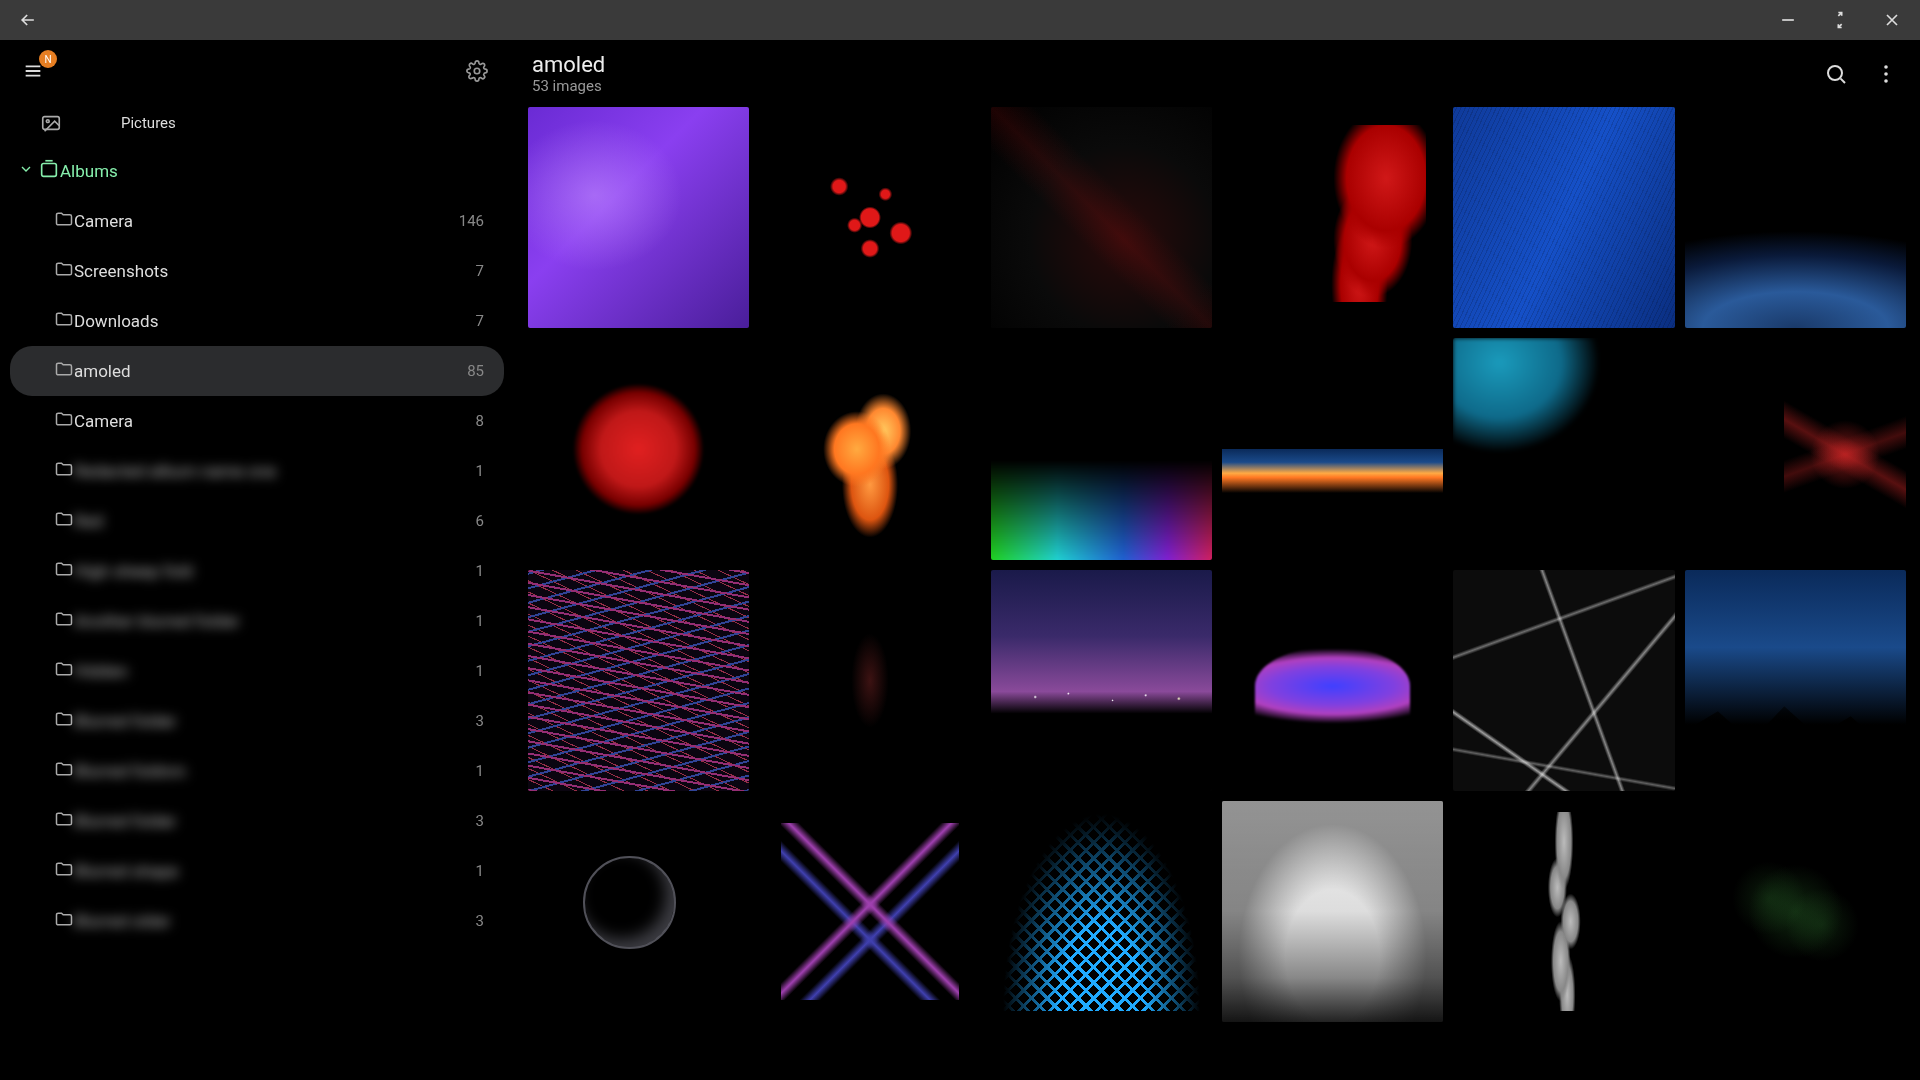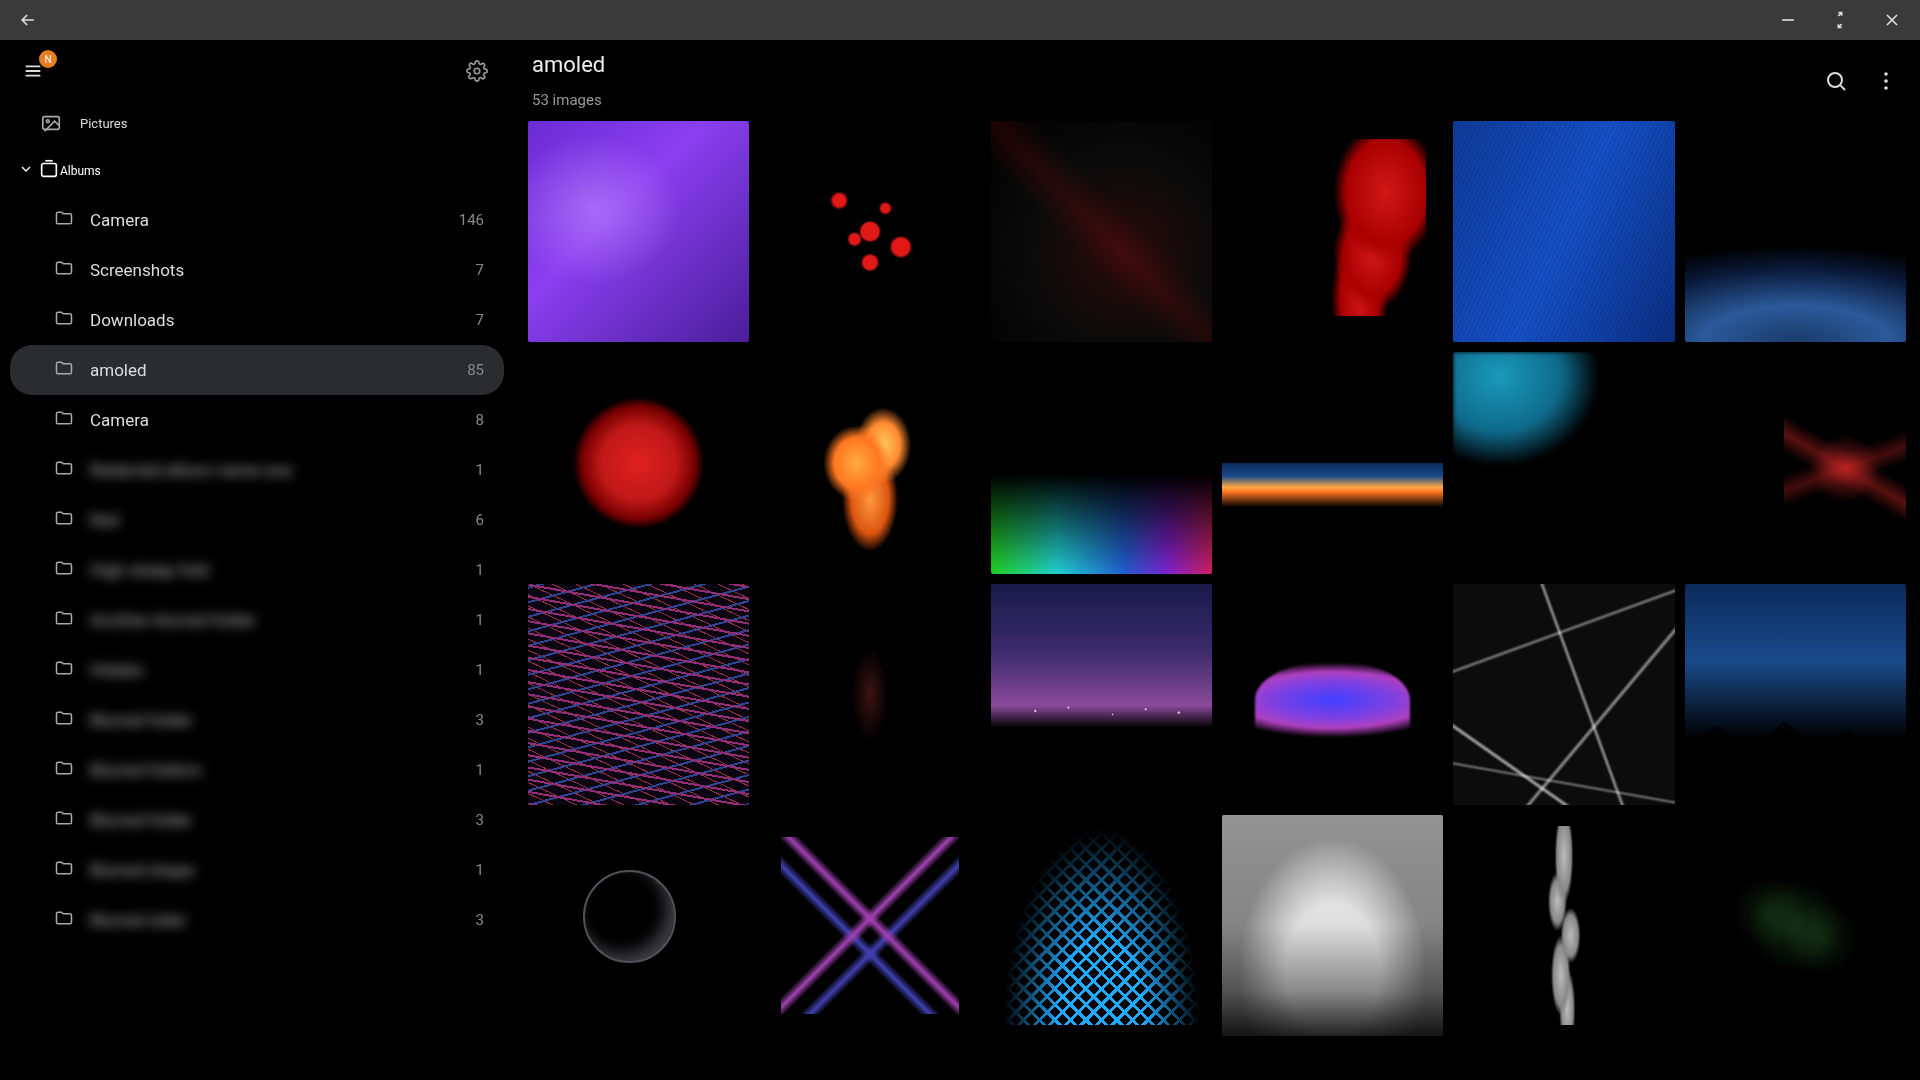--- a/index.html
+++ b/index.html
@@ -8,33 +8,33 @@
 .titlebar-left { display: flex; align-items: center; }
 .titlebar-right { display: flex; align-items: center; gap: 20px; }
 .titlebar-btn { width: 32px; height: 32px; display: flex; align-items: center; justify-content: center; cursor: pointer; color: #ddd; }
 .titlebar-btn svg { width: 20px; height: 20px; }
 .app { display: flex; height: calc(100% - 40px); }
 .sidebar { width: 510px; background: #000; padding: 10px 6px 0 10px; overflow-y: auto; }
 .sidebar-top { display: flex; align-items: center; justify-content: space-between; padding: 6px 12px 14px 8px; }
 .menu-btn { position: relative; display: flex; align-items: center; justify-content: center; width: 30px; height: 30px; cursor: pointer; }
 .menu-btn .badge { position: absolute; top: -6px; right: -9px; width: 18px; height: 18px; background: #e67e22; border-radius: 50%; font-size: 10px; display: flex; align-items: center; justify-content: center; color: #fff; }
 .gear-btn { width: 30px; height: 30px; display: flex; align-items: center; justify-content: center; cursor: pointer; color: #999; }
-.nav-item { display: flex; align-items: center; padding: 12px 14px; border-radius: 22px; cursor: pointer; color: #ddd; font-size: 13px; }
+.nav-item { display: flex; align-items: center; padding: 12px 14px; border-radius: 22px; cursor: pointer; color: #ddd; font-size: 15px; gap: 41px; }
 .nav-item .icon-slot { width: 24px; display: flex; align-items: center; margin-right: 16px; color: #aaa; }
-.nav-group { display: flex; align-items: center; padding: 12px 8px; cursor: pointer; color: #ffffff; font-size: 12px; }
+.nav-group { display: flex; align-items: center; padding: 12px 8px; cursor: pointer; color: #86efac; font-size: 17px; }
 .album-item { display: flex; align-items: center; justify-content: space-between; padding: 13px 20px 13px 44px; border-radius: 22px; cursor: pointer; color: #ddd; font-size: 17px; }
 .album-item.active { background: #2b2c2e; }
-.album-left { display: flex; align-items: center; gap: 16px; min-width: 0; }
+.album-left { display: flex; align-items: center; min-width: 0; }
 .album-left .folder-ic { color: #aaa; flex-shrink: 0; }
 .album-count { color: #888; font-size: 15px; }
 .blur { filter: blur(6px); color: #bbb; }
 .main { flex: 1; background: #000; padding: 10px 14px 0 18px; display: flex; flex-direction: column; overflow: hidden; }
 .main-header { display: flex; align-items: center; justify-content: space-between; padding: 2px 4px 12px 4px; }
 .title-block .title { font-size: 22px; color: #eee; }
-.title-block .subtitle { font-size: 15px; color: #999; margin-top: 14px; }
+.title-block .subtitle { font-size: 15px; color: #999; margin-top: 0; }
 .header-actions { display: flex; align-items: center; gap: 18px; }
 .header-btn { width: 32px; height: 32px; display: flex; align-items: center; justify-content: center; cursor: pointer; color: #ddd; }
 .grid { display: grid; grid-template-columns: repeat(6, 1fr); gap: 10px; overflow-y: auto; padding-bottom: 10px; }
 .thumb { aspect-ratio: 1/1; background: #050505; border-radius: 2px; cursor: pointer; overflow: hidden; position: relative; }
 .thumb > div { position: absolute; inset: 0; }
 
 .t1 { background: linear-gradient(135deg, #6a2bd4 0%, #8a3ff0 40%, #4a1e9a 100%); }
 .t1::after { content:""; position:absolute; inset:0; background: radial-gradient(ellipse at 30% 40%, rgba(200,150,255,.5) 0%, transparent 40%); }
 .t2 { background: #000; }
 .t2::after { content:""; position:absolute; inset:15%; background: radial-gradient(circle, #e01818 0%, #e01818 8%, transparent 10%), radial-gradient(circle at 30% 30%, #e01818 0%, #e01818 4%, transparent 6%), radial-gradient(circle at 70% 60%, #e01818 0%, #e01818 6%, transparent 8%), radial-gradient(circle at 50% 70%, #e01818 0%, #e01818 5%, transparent 7%), radial-gradient(circle at 60% 35%, #e01818 0%, #e01818 3%, transparent 5%), radial-gradient(circle at 40% 55%, #e01818 0%, #e01818 4%, transparent 6%); }

